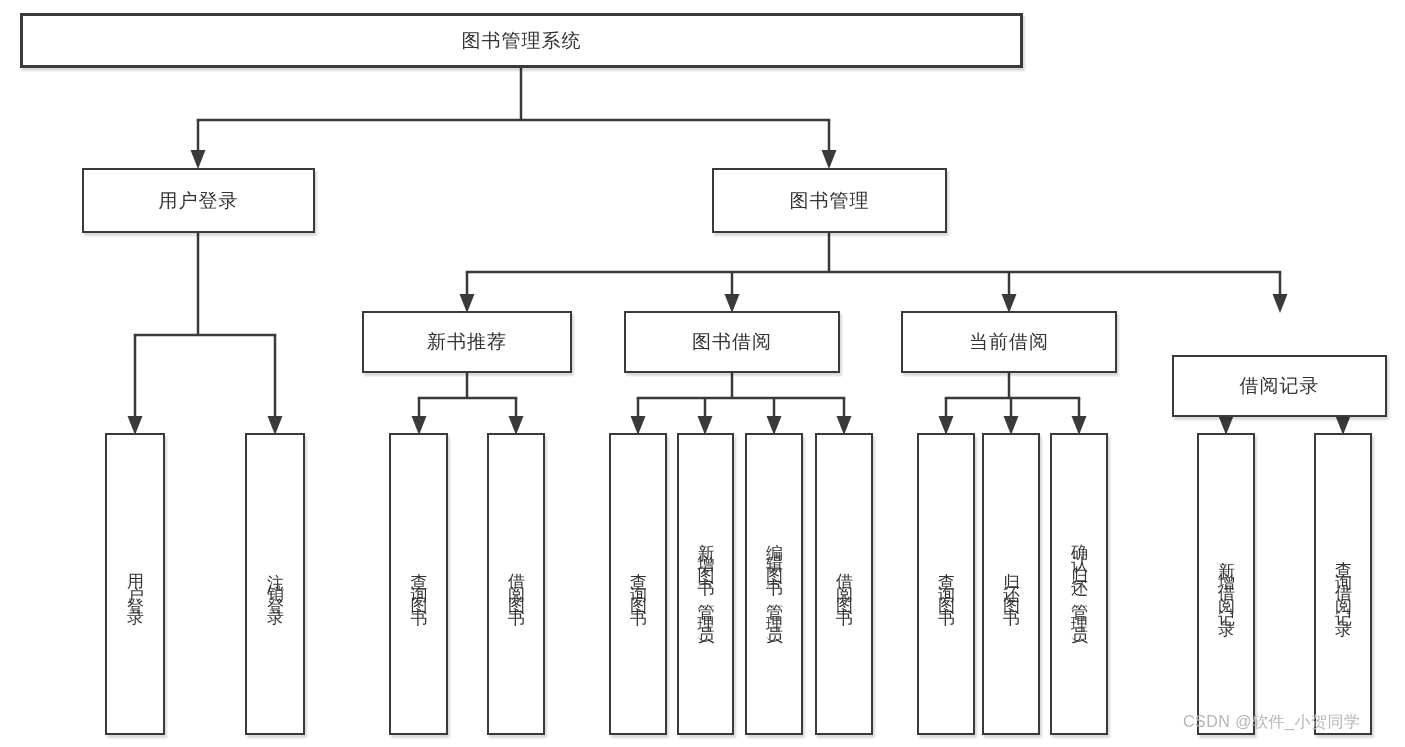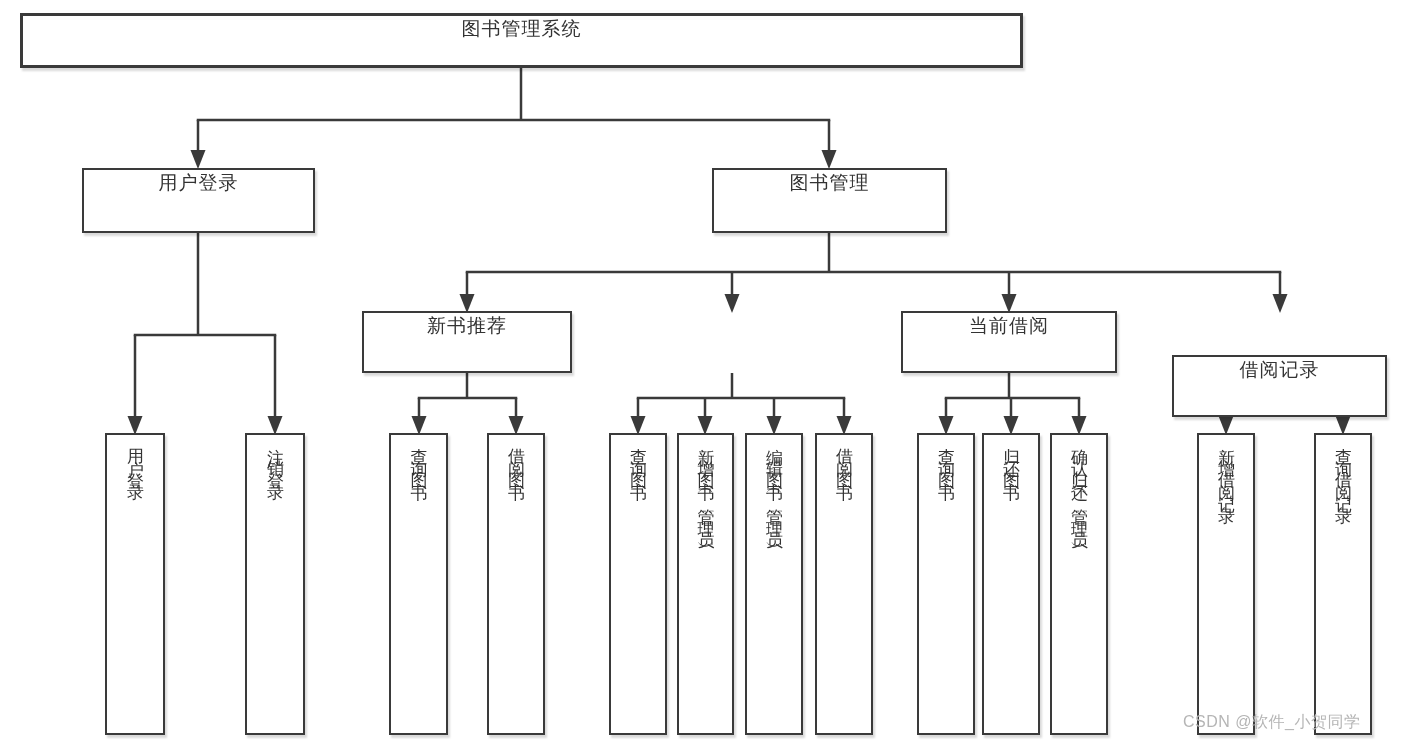--- a/index.html
+++ b/index.html
@@ -4,21 +4,21 @@
 <style>
   html,body{margin:0;padding:0;background:#ffffff;}
   body{font-family:"Liberation Sans","DejaVu Sans",sans-serif;}
   .canvas{position:relative;width:1405px;height:747px;background:#ffffff;overflow:hidden;color:var(--text,#333333);}
   .wires{position:absolute;left:0;top:0;width:1405px;height:747px;z-index:1;}
   .wires line{stroke:var(--ink,#3a3a3a);stroke-width:2.5;}
   .wires path{fill:var(--ink,#3a3a3a);stroke:none;}
   .box{
     position:absolute;background:var(--box_bg,#ffffff);
     border:2.5px solid var(--ink,#3a3a3a);box-sizing:border-box;
-    display:flex;justify-content:center;z-index:2;
+    display:flex;align-items:center;justify-content:center;z-index:2;
     box-shadow:2px 3px 2px rgba(0,0,0,0.15);
   }
   .hbox{font-size:19px;letter-spacing:1px;}
   .root{border-width:3px;}
   .vbox span{
     writing-mode:vertical-rl;text-orientation:mixed;
     font-size:17px;letter-spacing:12px;line-height:1.3;
     white-space:nowrap;
   }
   .watermark{
@@ -101,20 +101,23 @@
   <div class="box hbox" style="left:82px;top:168px;width:233px;height:65px;">
     <span>用户登录</span>
   </div>
   <div class="box hbox" style="left:362px;top:311px;width:210px;height:62px;">
     <span>新书推荐</span>
   </div>
 
   <div class="box hbox" style="left:712px;top:168px;width:235px;height:65px;">
     <span>图书管理</span>
   </div>
+  <div class="box hbox" style="left:624px;top:311px;width:216px;height:62px;">
+    <span>图书借阅</span>
+  </div>
   <div class="box hbox" style="left:901px;top:311px;width:216px;height:62px;">
     <span>当前借阅</span>
   </div>
   <div class="box hbox" style="left:1172px;top:311px;width:215px;height:62px;margin-top:44px;">
     <span>借阅记录</span>
   </div>
 
   <div class="box vbox" style="left:105px;top:433px;width:60px;height:302px;">
     <span>用户登录</span>
   </div>

